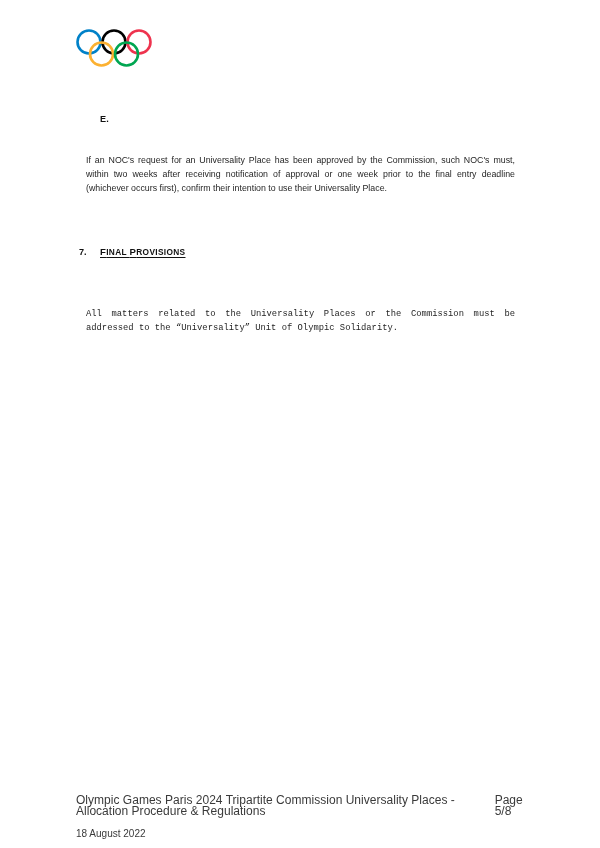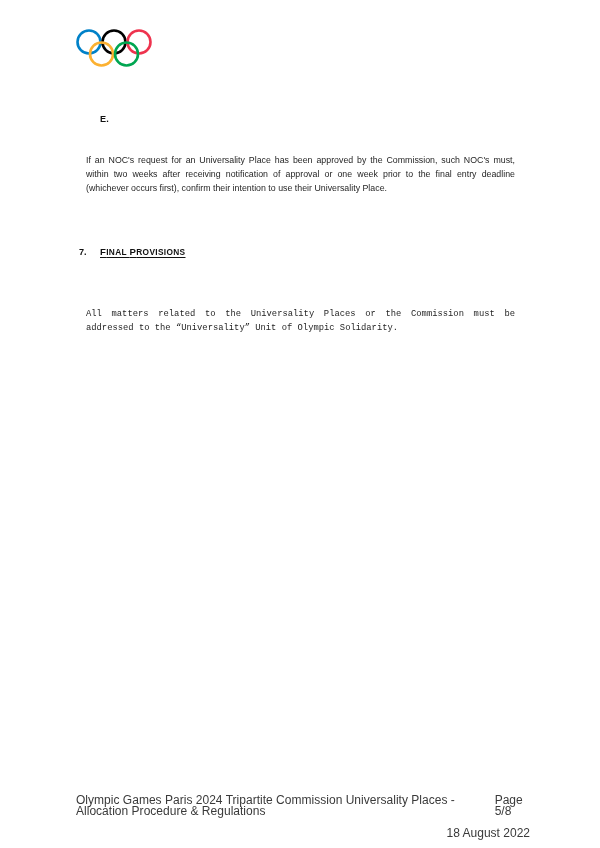--- a/index.html
+++ b/index.html
@@ -109,23 +109,22 @@
     display: flex;
     justify-content: center;
     align-items: baseline;
     font-size: 12px;
     line-height: 11px;
     color: #3a3a3a;
     letter-spacing: 0.02px;
   }
   .footer-date-row {
     display: flex;
-    justify-content: flex-end;
     margin-top: 11px;
-    font-size: 12px;
+    font-size: 10px;
     line-height: 11px;
     color: #3a3a3a;
   }
 </style>
 </head>
 <body>
 
 <div class="page">
 
   <div class="logo">

